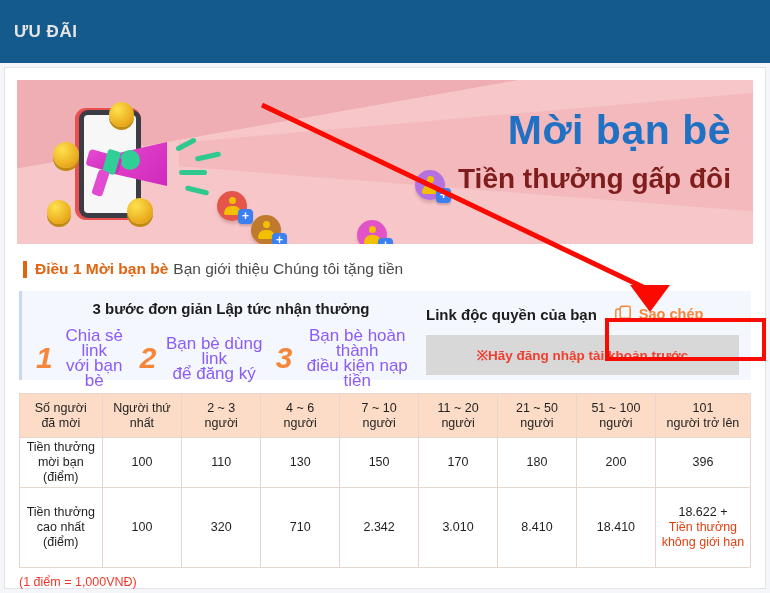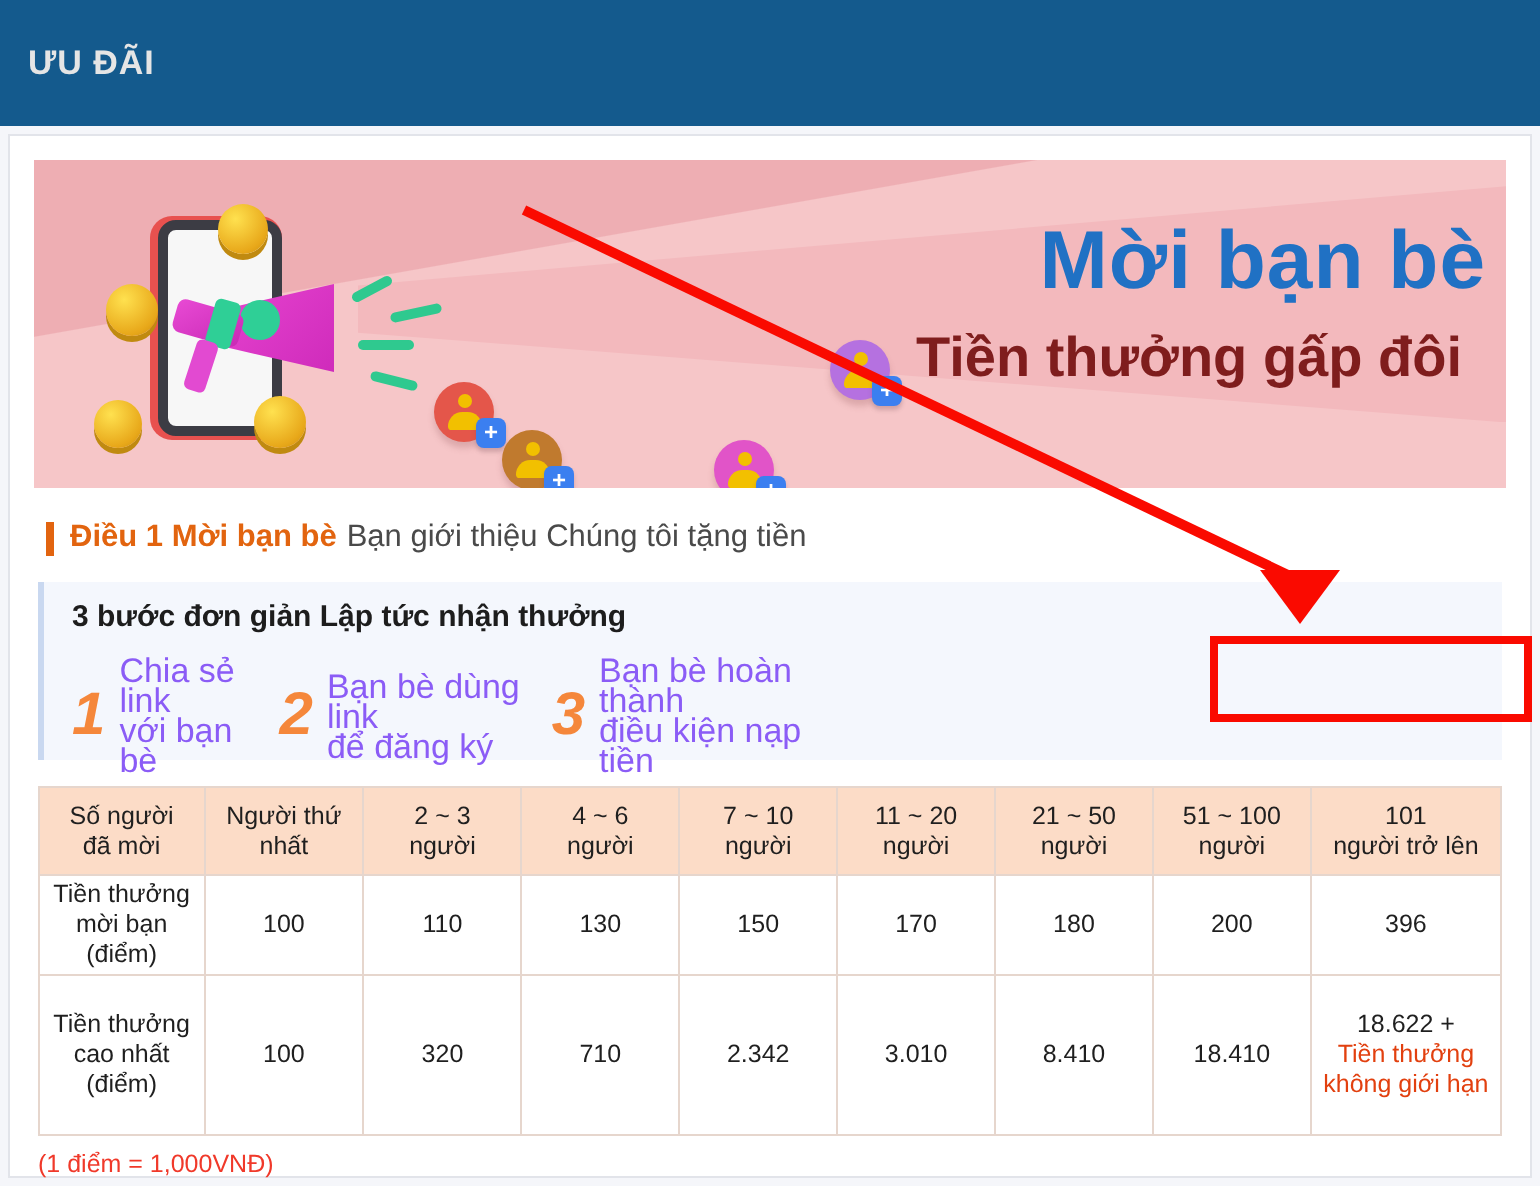--- a/index.html
+++ b/index.html
@@ -147,21 +147,21 @@
   .avatar-plus {
     position: absolute; right: -6px; bottom: -3px;
     width: 15px; height: 15px; border-radius: 4px;
     background: #3b7ff0;
     color: #fff; font-size: 12px; font-weight: bold;
     line-height: 14px; text-align: center;
     box-shadow: 0 2px 2px rgba(120,80,90,.3);
   }
 
   .banner-title {
-    position: absolute; right: 10px; top: 30px;
+    position: absolute; right: 22px; top: 30px;
     font-size: 41px; font-weight: bold; color: #2071c4;
     letter-spacing: .5px; line-height: 1;
     white-space: nowrap;
   }
   .banner-sub {
     position: absolute; right: 22px; top: 85px;
     font-size: 28px; font-weight: bold; color: #7f1d1d;
     line-height: 1; white-space: nowrap;
   }
 
@@ -181,21 +181,21 @@
 
   
   .panel {
     position: relative;
     margin: 13px 14px 0 14px;
     height: 89px;
     background: #f4f7fd;
     border-left: 3px solid #c9d8f0;
     display: flex;
   }
-  .panel-left { width: 404px; padding: 9px 0 0 14px; }
+  .panel-left { width: 404px; padding: 9px 0 0 14px; text-align: center; }
   .panel-head { font-size: 15px; font-weight: bold; color: #1d1d1d; white-space: nowrap; }
   .steps { display: flex; margin-top: 11px; }
   .step { display: flex; align-items: center; margin-right: 11px; }
   .step-num {
     font-size: 30px; font-weight: bold; color: #f5873b;
     font-style: italic; margin-right: 7px; line-height: 1;
   }
   .step-txt {
     font-size: 17px; color: #8b5cf6; line-height: 15px; white-space: pre-line;
   }
@@ -332,20 +332,35 @@
 để đăng ký</span>
           </div>
           <div class="step">
             <span class="step-num">3</span>
             <span class="step-txt">Bạn bè hoàn thành
 điều kiện nạp tiền</span>
           </div>
         </div>
       </div>
 
+      <div class="panel-right">
+        <div class="link-row">
+          <span class="link-label">Link độc quyền của bạn</span>
+          <span class="copy-btn">
+            <svg width="17" height="18" viewBox="0 0 17 18">
+              <rect x="0.8" y="4" width="10" height="12" rx="2" fill="none" stroke="#f5873b" stroke-width="1.5"></rect>
+              <rect x="5.2" y="1.2" width="10" height="12" rx="2" fill="#f7f9ff" stroke="#f5873b" stroke-width="1.5"></rect>
+            </svg>
+            <span>Sao chép</span>
+          </span>
+        </div>
+        <div class="login-box">
+          <span>※Hãy đăng nhập tài khoản trước</span>
+        </div>
+      </div>
     </div>
 
     <div class="tbl-wrap">
       <table>
         <thead>
           <tr>
             <th style="width:11.3%">Số người
 đã mời</th>
             <th style="width:10.9%">Người thứ
 nhất</th>

